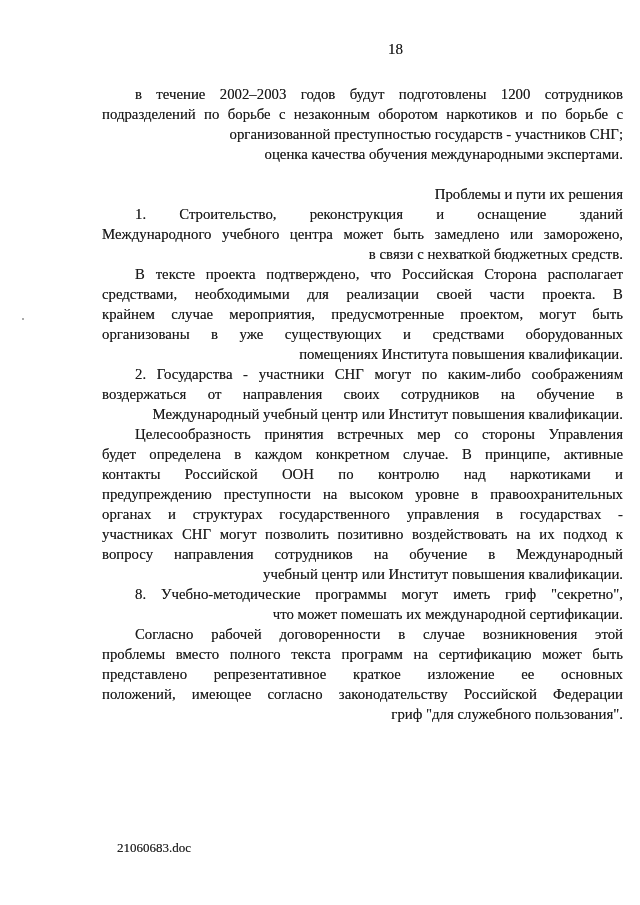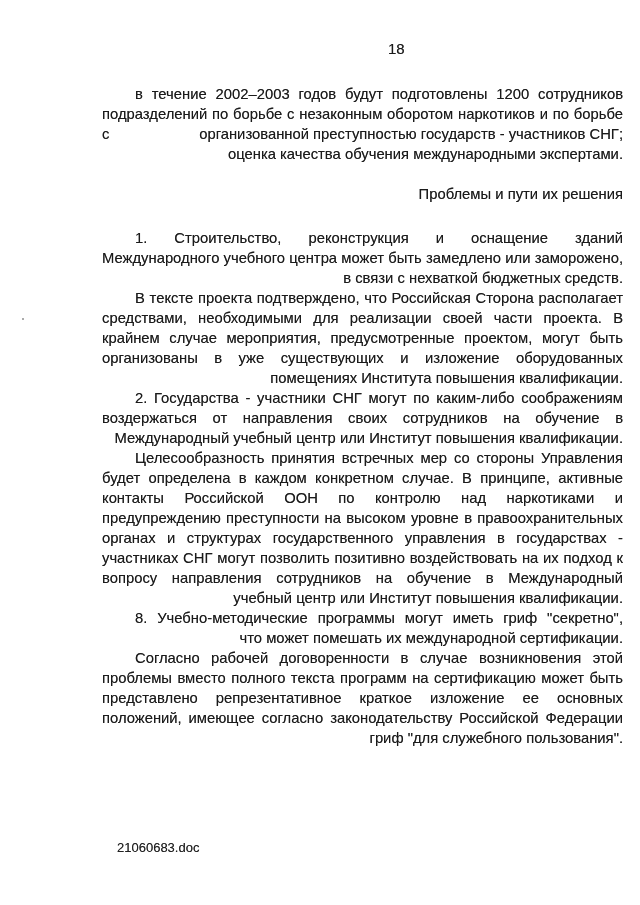--- a/index.html
+++ b/index.html
@@ -5,21 +5,21 @@
   html, body {
     margin: 0;
     padding: 0;
     background: #ffffff;
   }
   .page {
     position: relative;
     width: 624px;
     height: 905px;
     background: #ffffff;
-    font-family: Liberation Sans, sans-serif;
+    font-family: Liberation Serif, serif;
     color: #1b1b1b;
     overflow: hidden;
   }
   .pageno {
     position: absolute;
     left: 388px;
     top: 39px;
     font-size: 15px;
     line-height: 20px;
     text-shadow: 0 0 0.4px rgba(0,0,0,0.55);
@@ -44,21 +44,21 @@
     text-align-last: justify;
   }
   .ind { text-indent: 33px; }
   .heading {
     margin-top: 22px;
     text-align: center;
     text-align-last: center;
     padding-left: 24px;
   }
   .sub { margin-top: 20px; }
-  .bstart { margin-top: 24px; }
+  .bstart { }
   .footer {
     position: absolute;
     left: 117px;
     top: 842px;
     font-size: 13px;
     line-height: 12px;
     color: #222222;
     text-shadow: 0 0 0.3px rgba(0,0,0,0.5);
   }
   .speck {
@@ -86,21 +86,21 @@
 
 
     <div class="line ind sub">Проблемы и пути их решения</div>
 
     <div class="line j ind bstart">1. Строительство, реконструкция и оснащение зданий</div>
     <div class="line j">Международного учебного центра может быть замедлено или заморожено,</div>
     <div class="line">в связи с нехваткой бюджетных средств.</div>
     <div class="line j ind">В тексте проекта подтверждено, что Российская Сторона располагает</div>
     <div class="line j">средствами, необходимыми для реализации своей части проекта. В</div>
     <div class="line j">крайнем случае мероприятия, предусмотренные проектом, могут быть</div>
-    <div class="line j">организованы в уже существующих и изложение оборудованных</div>
+    <div class="line j">организованы в уже существующих и средствами оборудованных</div>
     <div class="line">помещениях Института повышения квалификации.</div>
     <div class="line j ind">2. Государства - участники СНГ могут по каким-либо соображениям</div>
     <div class="line j">воздержаться от направления своих сотрудников на обучение в</div>
     <div class="line">Международный учебный центр или Институт повышения квалификации.</div>
     <div class="line j ind">Целесообразность принятия встречных мер со стороны Управления</div>
     <div class="line j">будет определена в каждом конкретном случае. В принципе, активные</div>
     <div class="line j">контакты Российской ООН по контролю над наркотиками и</div>
     <div class="line j">предупреждению преступности на высоком уровне в правоохранительных</div>
     <div class="line j">органах и структурах государственного управления в государствах -</div>
     <div class="line j">участниках СНГ могут позволить позитивно воздействовать на их подход к</div>

